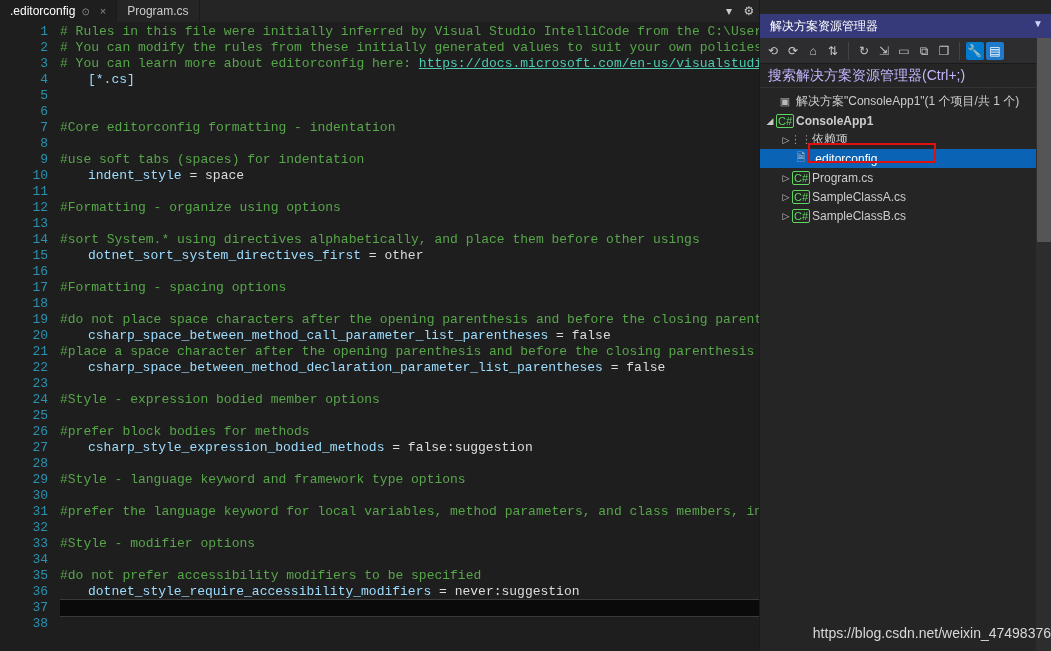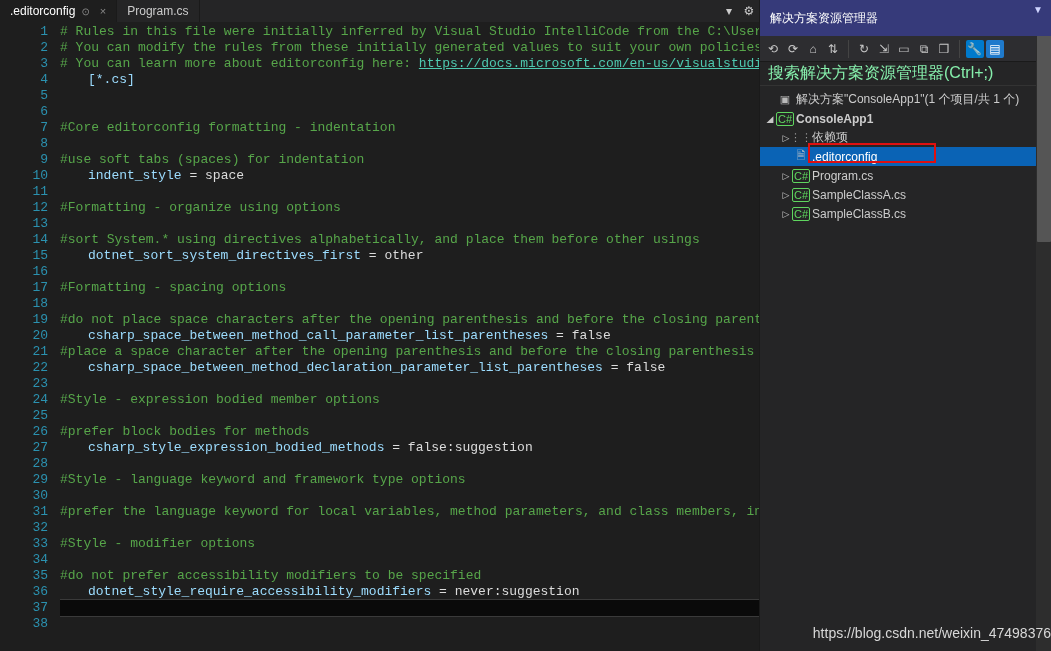--- a/index.html
+++ b/index.html
@@ -40,32 +40,32 @@
   .c-link { color: #4ec9b0; text-decoration: underline; }
   .c-cyan { color: #9cdcfe; margin-left: 28px; }
 
   .scroll-v { position: absolute; right: 0; top: 22px; bottom: 0; width: 15px; background: #2d2d2d; }
   .scroll-thumb { width: 14px; margin-left: 1px; background: #555; height: 220px; border-radius: 1px; }
 
   
   .side-panel { flex: 1; height: 100%; background: #252526; border-left: 1px solid #1a1a1a; display: flex; flex-direction: column; }
   .side-title {
     background: #363a7a; color: #fff;
-    height: 36px; display: flex; align-items: center; padding: 0 10px; font-size: 12px; position: relative;
+    height: 24px; display: flex; align-items: center; padding: 0 10px; font-size: 12px; position: relative; margin-top: 14px;
   }
   .side-title .caret { position: absolute; right: 8px; top: 4px; font-size: 10px; color: #cfd4ff; }
   .toolbar {
     height: 26px; background: #2d2d30; display: flex; align-items: center; gap: 2px; padding: 0 4px; border-bottom: 1px solid #1a1a1a;
   }
   .tbtn { width: 18px; height: 18px; display: flex; align-items: center; justify-content: center; color: #c8c8c8; cursor: pointer; font-size: 12px; border-radius: 2px; }
   .tbtn.accent { background: #007acc; color: #fff; }
   .tbtn.accent2 { background: #1f7acc; color:#fff;}
   .tsep { width: 1px; height: 18px; background: #444; margin: 0 4px; }
   .searchbox {
-    height: 24px; background: #252526; border-bottom: 1px solid #333; color: #86efac; padding: 0 8px; display: flex; align-items: center; font-size: 16px;
+    height: 24px; background: #252526; border-bottom: 1px solid #333; color: #c4b5fd; padding: 0 8px; display: flex; align-items: center; font-size: 14px;
   }
 
   .tree { flex: 1; padding: 4px 0; font-size: 12px; overflow: hidden; }
   .node { display: flex; align-items: center; height: 19px; padding-right: 6px; cursor: pointer; }
   .node .arrow { width: 12px; text-align: center; color: #c8c8c8; font-size: 9px; }
   .node .arrow.open::before { content: "◢"; }
   .node .arrow.closed::before { content: "▷"; }
   .node .arrow.none::before { content: ""; }
   .node .ico { width: 18px; display: flex; align-items: center; justify-content: center; font-size: 11px; }
   .node .lbl { flex: 1; white-space: nowrap; overflow: hidden; padding-left: 2px;}

